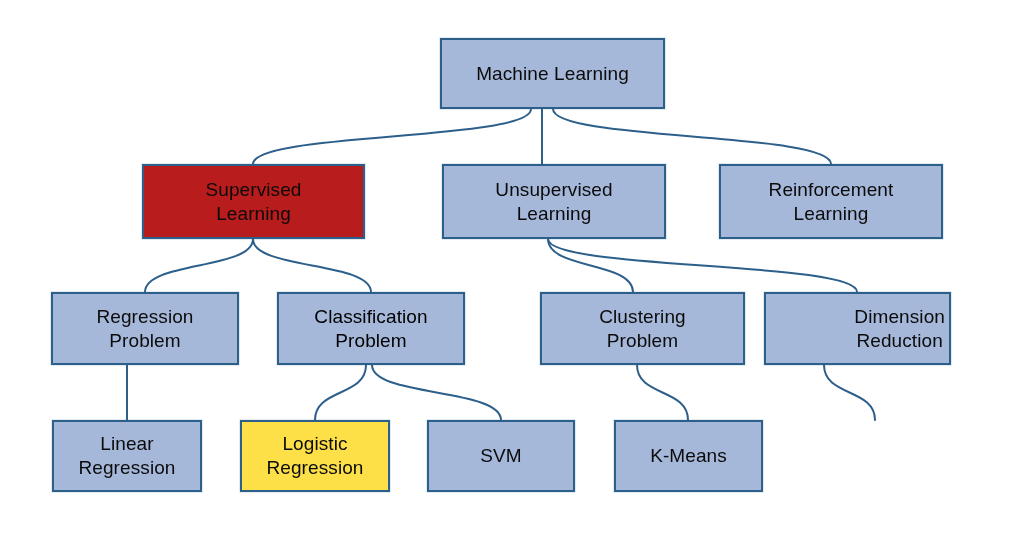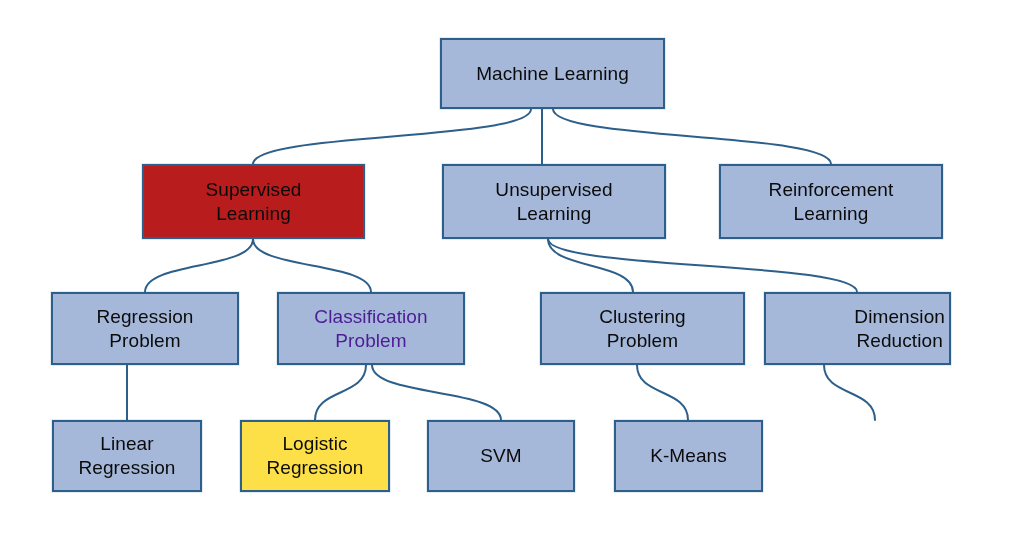--- a/index.html
+++ b/index.html
@@ -79,21 +79,21 @@
   <div id="node-layer">
       <div class="node" style="left: 440px; top: 38px; width: 225px; height: 71px; background: rgb(166, 184, 218); border-color: rgb(45, 95, 139); color: rgb(11, 11, 11);"><span class="node-label">Machine Learning</span></div>
       <div class="node" style="left: 142px; top: 164px; width: 223px; height: 75px; background: #b91c1c; border-color: rgb(45, 95, 139); color: rgb(11, 11, 11);"><span class="node-label">Supervised
 Learning</span></div>
       <div class="node" style="left: 430px; top: 164px; width: 224px; height: 75px; background: rgb(166, 184, 218); border-color: rgb(45, 95, 139); color: rgb(11, 11, 11); margin-left: 12px;"><span class="node-label">Unsupervised
 Learning</span></div>
       <div class="node" style="left: 719px; top: 164px; width: 224px; height: 75px; background: rgb(166, 184, 218); border-color: rgb(45, 95, 139); color: rgb(11, 11, 11); text-align: center;"><span class="node-label">Reinforcement
 Learning</span></div>
       <div class="node" style="left: 51px; top: 292px; width: 188px; height: 73px; background: rgb(166, 184, 218); border-color: rgb(45, 95, 139); color: rgb(11, 11, 11);"><span class="node-label">Regression
 Problem</span></div>
-      <div class="node" style="left: 277px; top: 292px; width: 188px; height: 73px; background: rgb(166, 184, 218); border-color: rgb(45, 95, 139); color: #4c1d95;"><span class="node-label">Classification
+      <div class="node" style="left: 277px; top: 292px; width: 188px; height: 73px; background: rgb(166, 184, 218); border-color: rgb(45, 95, 139); color: #000000;"><span class="node-label">Classification
 Problem</span></div>
       <div class="node" style="left: 540px; top: 292px; width: 205px; height: 73px; background: rgb(166, 184, 218); border-color: rgb(45, 95, 139); color: rgb(11, 11, 11);"><span class="node-label">Clustering
 Problem</span></div>
       <div class="node" style="left: 764px; top: 292px; width: 187px; height: 73px; background: rgb(166, 184, 218); border-color: rgb(45, 95, 139); color: rgb(11, 11, 11); justify-content: flex-end;"><span class="node-label">Dimension
 Reduction</span></div>
       <div class="node" style="left: 52px; top: 420px; width: 150px; height: 72px; background: rgb(166, 184, 218); border-color: rgb(45, 95, 139); color: rgb(11, 11, 11);"><span class="node-label">Linear
 Regression</span></div>
       <div class="node" style="left: 240px; top: 420px; width: 150px; height: 72px; background: #fde047; border-color: rgb(45, 95, 139); color: rgb(11, 11, 11);"><span class="node-label">Logistic
 Regression</span></div>
       <div class="node" style="left: 427px; top: 420px; width: 148px; height: 72px; background: rgb(166, 184, 218); border-color: rgb(45, 95, 139); color: rgb(11, 11, 11);"><span class="node-label">SVM</span></div>

